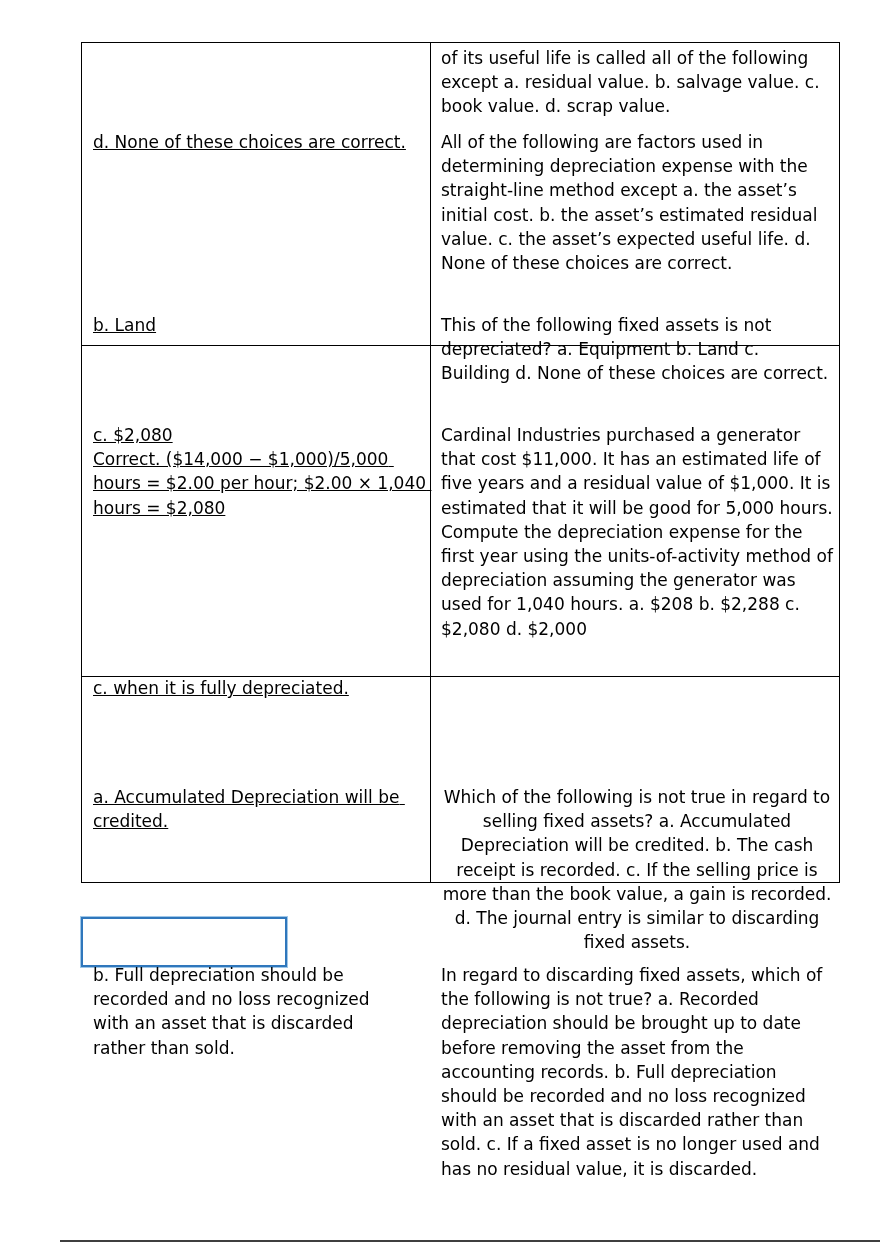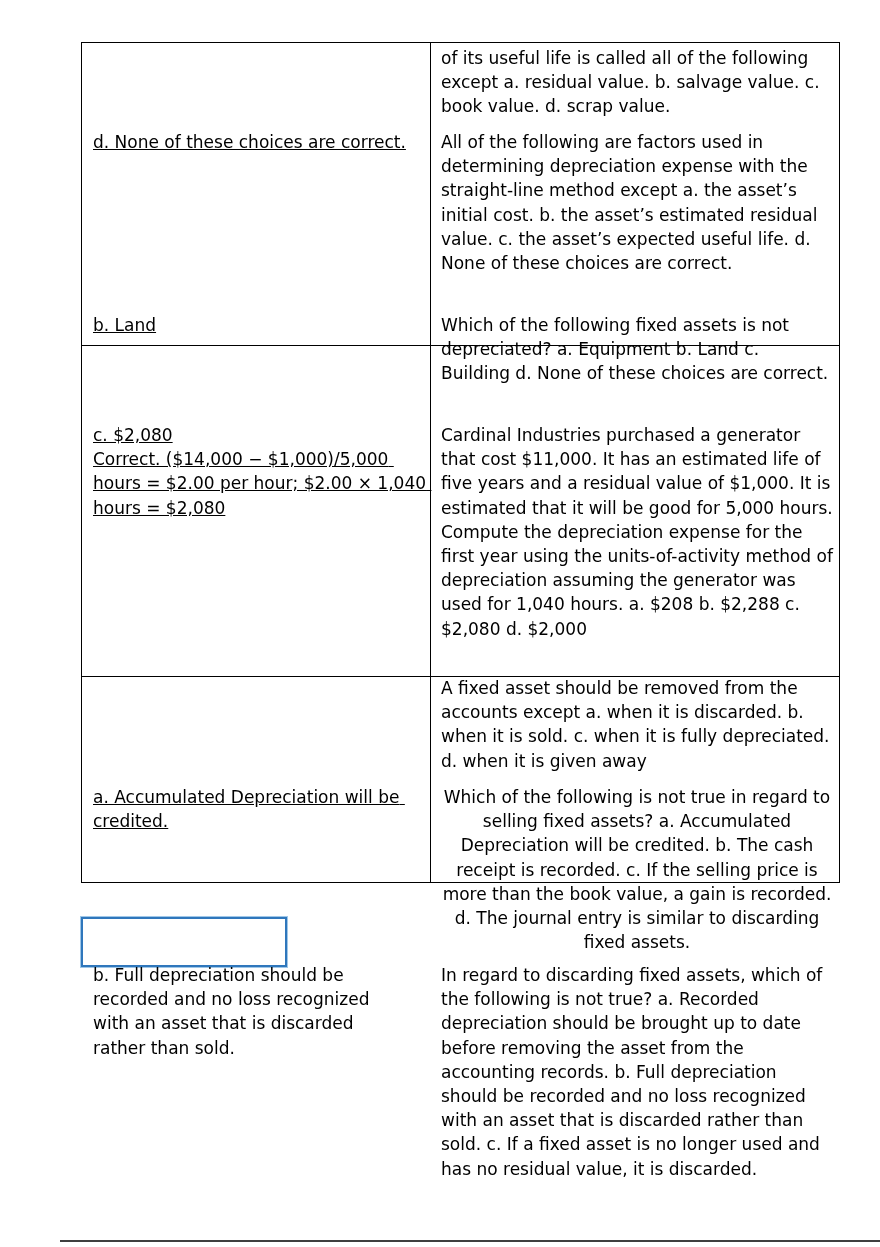--- a/index.html
+++ b/index.html
@@ -83,29 +83,29 @@
   <div class="rule-v" style="left:430px; top:42px; height:841px;"></div>
 
   <div class="tblock col-left" style="left:93px; top:130px;">d. None of these choices are correct.</div>
 
   <div class="tblock col-right" style="left:441px; top:46px;">of its useful life is called all of the following except a. residual value. b. salvage value. c. book value. d. scrap value.</div>
 
   <div class="tblock col-right" style="left:441px; top:130px;">All of the following are factors used in determining depreciation expense with the straight-line method except a. the asset’s initial cost. b. the asset’s estimated residual value. c. the asset’s expected useful life. d. None of these choices are correct.</div>
 
   <div class="tblock col-left" style="left:93px; top:313px;">b. Land</div>
 
-  <div class="tblock col-right" style="left:441px; top:313px;">Which of the following fixed assets is not depreciated? a. Equipment b. Land c. Building d. None of these choices are correct.</div>
+  <div class="tblock col-right" style="left:441px; top:313px;">This of the following fixed assets is not depreciated? a. Equipment b. Land c. Building d. None of these choices are correct.</div>
 
   <div class="tblock col-left" style="left:93px; top:423px;">c. $2,080
 Correct. ($14,000 − $1,000)/5,000 hours = $2.00 per hour; $2.00 × 1,040 hours = $2,080</div>
 
   <div class="tblock col-right" style="left:441px; top:423px;">Cardinal Industries purchased a generator that cost $11,000. It has an estimated life of five years and a residual value of $1,000. It is estimated that it will be good for 5,000 hours. Compute the depreciation expense for the first year using the units-of-activity method of depreciation assuming the generator was used for 1,040 hours. a. $208 b. $2,288 c. $2,080 d. $2,000</div>
 
+  <div class="tblock col-left" style="left:93px; top:676px;">c. when it is fully depreciated.</div>
 
-  <div class="tblock col-right" style="left:441px; top:676px;">A fixed asset should be removed from the accounts except a. when it is discarded. b. when it is sold. c. when it is fully depreciated. d. when it is given away</div>
 
   <div class="tblock col-left" style="left:93px; top:785px;">a. Accumulated Depreciation will be credited.</div>
 
   <div class="tblock col-right" style="left:441px; top:785px;text-align:center;">Which of the following is not true in regard to selling fixed assets? a. Accumulated Depreciation will be credited. b. The cash receipt is recorded. c. If the selling price is more than the book value, a gain is recorded. d. The journal entry is similar to discarding fixed assets.</div>
 
   <div class="blue-box" style="left:81px; top:917px; width:206px; height:50px;"></div>
 
   <div class="tblock" style="left:93px; top:963px; width:290px;">b. Full depreciation should be recorded and no loss recognized with an asset that is discarded rather than sold.</div>
 
 

